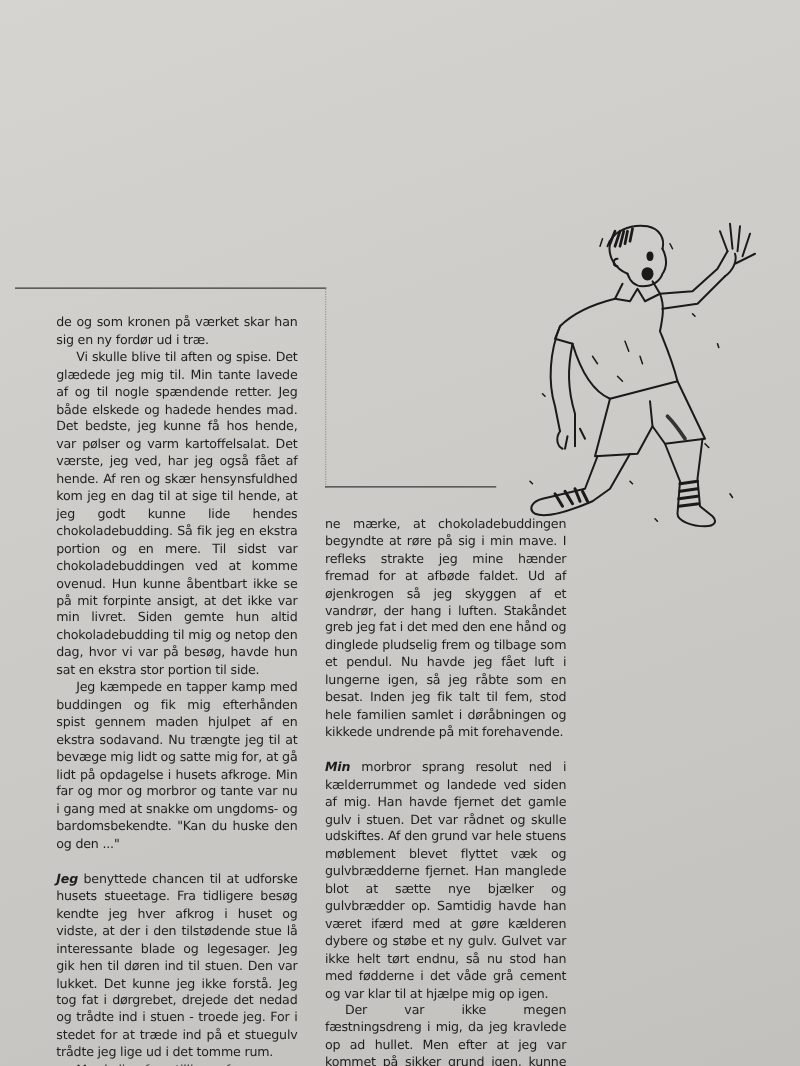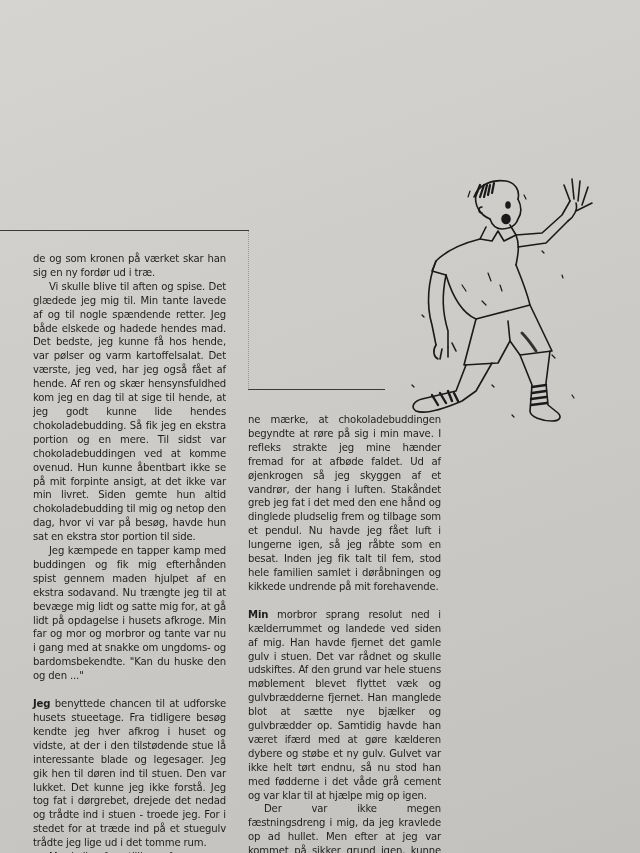--- a/index.html
+++ b/index.html
@@ -2,32 +2,32 @@
 <html><head>
 <meta charset="utf-8">
 <style>
   html, body { margin: 0; padding: 0; }
   body {
     width: 640px; height: 853px; overflow: hidden; position: relative;
     background: linear-gradient(160deg, #d6d4d1 0%, #cfcdca 35%, #c9c7c4 70%, #c3c1be 100%);
     font-family: "DejaVu Sans", sans-serif;
     color: #1e1e1e;
   }
-  .page { position: absolute; inset: 0; }
+  .page { position: absolute; inset: 0; margin-left: 12px; }
   .rule-top { position: absolute; left: 0; top: 230px; width: 249px; height: 1px; background: #3a3a3a; }
   .rule-vert { position: absolute; left: 248px; top: 231px; width: 0; height: 159px; border-left: 1px dotted #9a9896; }
   .rule-mid { position: absolute; left: 248px; top: 389px; width: 137px; height: 1px; background: #3a3a3a; }
 
   .col { position: absolute; font-size: 10.1px; line-height: 13.9px; text-align: justify; letter-spacing: -0.15px; }
   .col-left { left: 33px; top: 252px; width: 193px; }
   .col-right { left: 248px; top: 413px; width: 193px; }
   .col p { margin: 0; }
   .col p.indent { text-indent: 16px; }
   .col p.gap { margin-top: 14px; }
-  .col b { font-weight: bold; }
+  .col b { font-weight: bold; font-style: italic; }
 
   .illustration { position: absolute; left: 392px; top: 155px; width: 210px; height: 270px; }
 </style>
 </head>
 <body>
 
 <div class="page">
   <div class="rule-top"></div>
   <div class="rule-vert"></div>
   <div class="rule-mid"></div>

